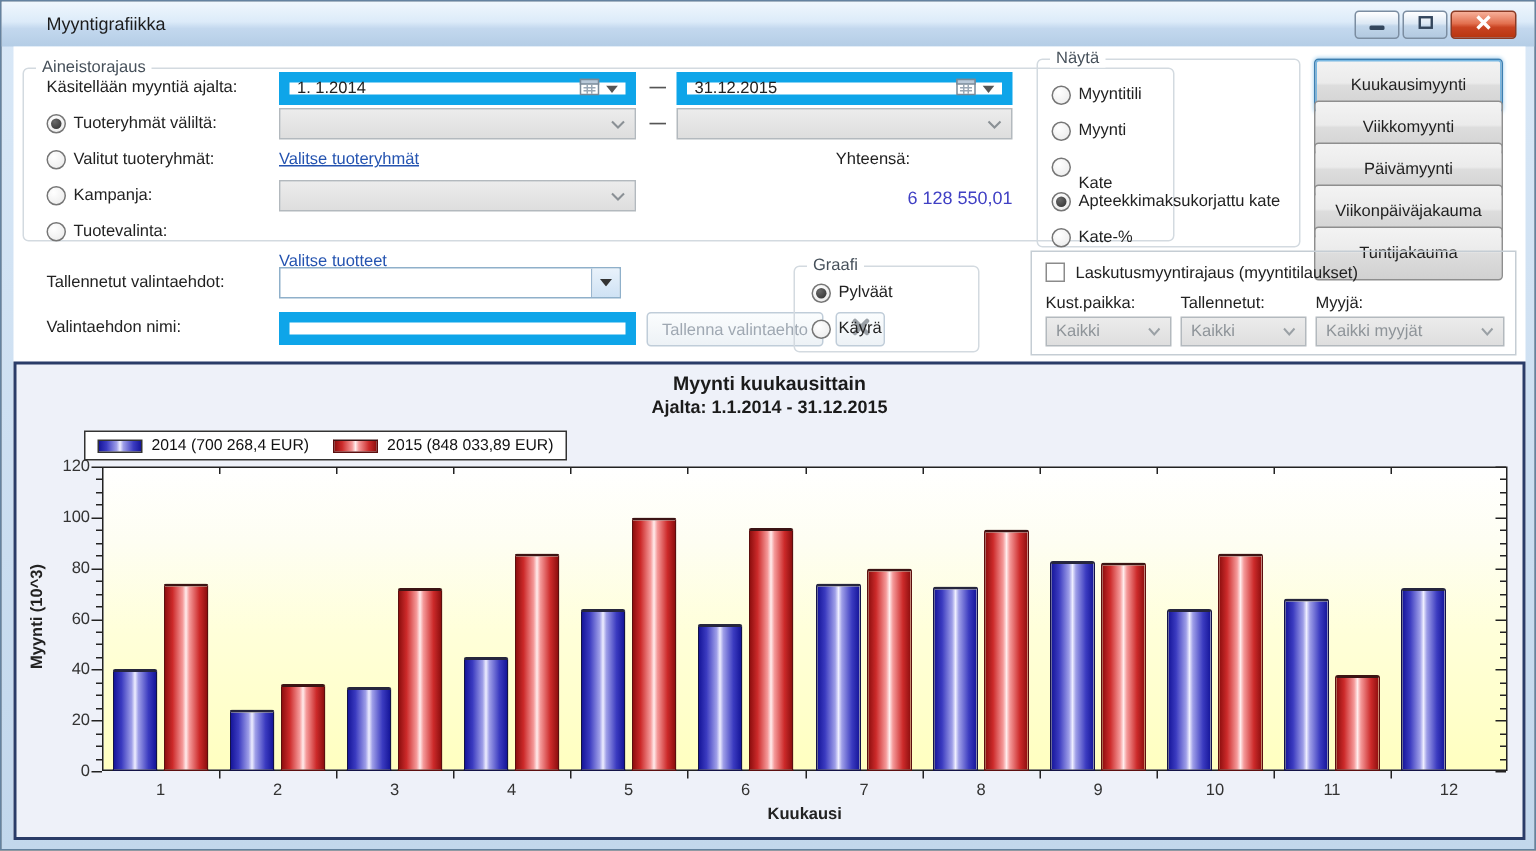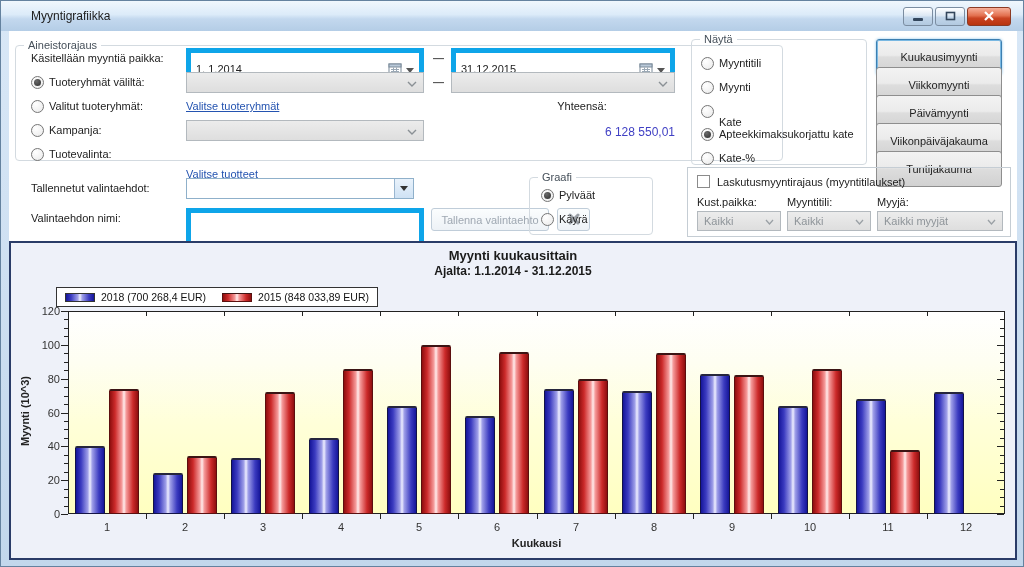--- a/index.html
+++ b/index.html
@@ -14,22 +14,22 @@
   .winbtn{width:30px;height:19px;border:1px solid #7b8da1;border-radius:3px;box-sizing:border-box;
     background:linear-gradient(180deg,#ffffff,#dcE8f4 45%,#c2d6ea 55%,#b2c9e0);
     display:flex;align-items:center;justify-content:center;cursor:default;}
   .winbtn.close{width:44px;border-color:#8b3a24;
     background:linear-gradient(180deg,#f7b09a 0%,#e2704f 45%,#c94322 60%,#b8350f 100%);}
   .client{position:absolute;left:8px;top:30px;width:1008px;height:529px;background:#ffffff;}
   .gbox{position:absolute;border:1px solid #d3dae0;border-radius:4px;box-sizing:border-box;}
   .glabel{position:absolute;top:-7px;left:8px;background:#fff;padding:0 4px;color:#46505a;}
   .lbl{position:absolute;color:#222;white-space:nowrap;}
   .dash{position:absolute;color:#555;font-weight:bold;}
-  .field{position:absolute;box-sizing:border-box;border:5px solid #0ea5e9;background:#fff;
-    display:flex;align-items:center;padding:16px 5px;gap:4px;}
+  .field{position:absolute;box-sizing:border-box;border:7px solid #0ea5e9;background:#fff;
+    display:flex;align-items:center;padding:4px 5px;gap:4px;}
   .field .val{flex:1;white-space:nowrap;overflow:hidden;}
   .combo-dis{position:absolute;box-sizing:border-box;border:1px solid #b3b9be;
     background:linear-gradient(180deg,#ececec,#dedede);display:flex;align-items:center;
     padding:0 6px;color:#8e9499;}
   .combo-dis .val{flex:1;}
   .combo-white{position:absolute;box-sizing:border-box;border:1px solid #8fb0ca;background:#fff;
     display:flex;align-items:stretch;}
   .combo-white .val{flex:1;}
   .combo-btn{width:18px;border-left:1px solid #9ab6d0;border-radius:0 1px 1px 0;
     background:linear-gradient(180deg,#e9f2fb,#cfe2f4);display:flex;align-items:center;justify-content:center;}
@@ -100,21 +100,21 @@
             </svg></span>
         </div>
     </div>
   </div>
 
   <div class="client">
 
     <div class="gbox" style="left:6px;top:14px;width:768px;height:116px;">
       <span class="glabel">Aineistorajaus</span>
     </div>
-    <span class="lbl" style="left:22px;top:21px;">Käsitellään myyntiä paikka:</span>
+    <span class="lbl" style="left:22px;top:21px;">Käsitellään myyntiä ajalta:</span>
     <div class="field" style="left:177px;top:17px;width:238px;height:21px;">
       <span class="val">1.  1.2014</span>
       <span><svg width="14" height="13">
             <rect x="1" y="2" width="12" height="10" fill="#fff" stroke="#7a8a99"></rect>
             <rect x="1" y="2" width="12" height="3" fill="#b9c9d9" stroke="#7a8a99"></rect>
             <path d="M3 7.5h8 M3 9.5h8 M5.5 5.5v6 M8.5 5.5v6" stroke="#9aa8b5" fill="none"></path>
           </svg></span>
       <span><svg width="8" height="5">
             <path d="M0 0h8L4 5z" fill="#555"></path>
           </svg></span>
@@ -225,21 +225,21 @@
         <span>Viikonpäiväjakauma</span>
       </div>
     <div class="navbtn" style="top:120px;">
         <span>Tuntijakauma</span>
       </div>
 
     <div class="invoice-box" style="left:678px;top:136px;width:324px;height:70px;"></div>
     <span class="checkbox" style="left:688px;top:144px;"></span>
     <span class="lbl" style="left:708px;top:145px;">Laskutusmyyntirajaus (myyntitilaukset)</span>
     <span class="lbl" style="left:688px;top:165px;">Kust.paikka:</span>
-    <span class="lbl" style="left:778px;top:165px;">Myyntitili:</span>
+    <span class="lbl" style="left:778px;top:165px;">Tallennetut:</span>
     <span class="lbl" style="left:868px;top:165px;">Myyjä:</span>
     <div class="combo-dis" style="left:688px;top:180px;width:84px;height:20px;">
       <span class="val">Kaikki</span>
       <span><svg width="9" height="6">
             <path d="M1 1 L4.5 5 L8 1" stroke="#9aa0a5" stroke-width="1.3" fill="none"></path>
           </svg></span>
     </div>
     <div class="combo-dis" style="left:778px;top:180px;width:84px;height:20px;">
       <span class="val">Kaikki</span>
       <span><svg width="9" height="6">
@@ -252,21 +252,21 @@
             <path d="M1 1 L4.5 5 L8 1" stroke="#9aa0a5" stroke-width="1.3" fill="none"></path>
           </svg></span>
     </div>
 
     <div class="chart-panel" id="chart-canvas">
       <div class="chart-title">Myynti kuukausittain</div>
       <div class="chart-subtitle">Ajalta: 1.1.2014 - 31.12.2015</div>
       <div class="legend">
         <div class="legend-item">
           <span class="legend-swatch bar-s0"></span>
-          <span class="legend-text">2018  (700 268,4  EUR)</span>
+          <span class="legend-text">2014  (700 268,4  EUR)</span>
         </div>
         <div class="legend-item">
           <span class="legend-swatch bar-s1"></span>
           <span class="legend-text">2015  (848 033,89  EUR)</span>
         </div>
       </div>
       <div class="ylabel">Myynti (10^3)</div>
       <div class="xlabel-title">Kuukausi</div>
     <div class="plot-bg" style="left: 57px; top: 68px; width: 937px; height: 203px;"></div>
         <div class="tick" style="left: 50px; top: 271px; width: 7px; height: 1px;"></div>

